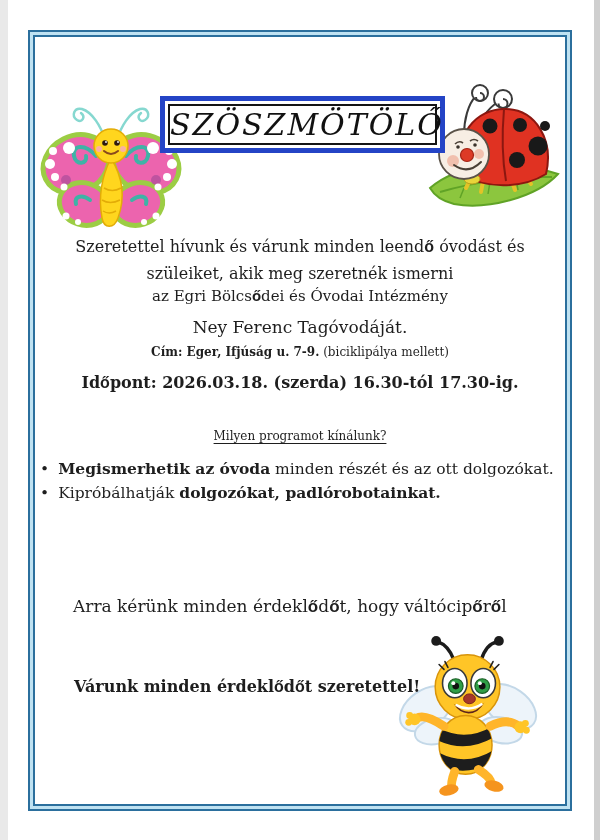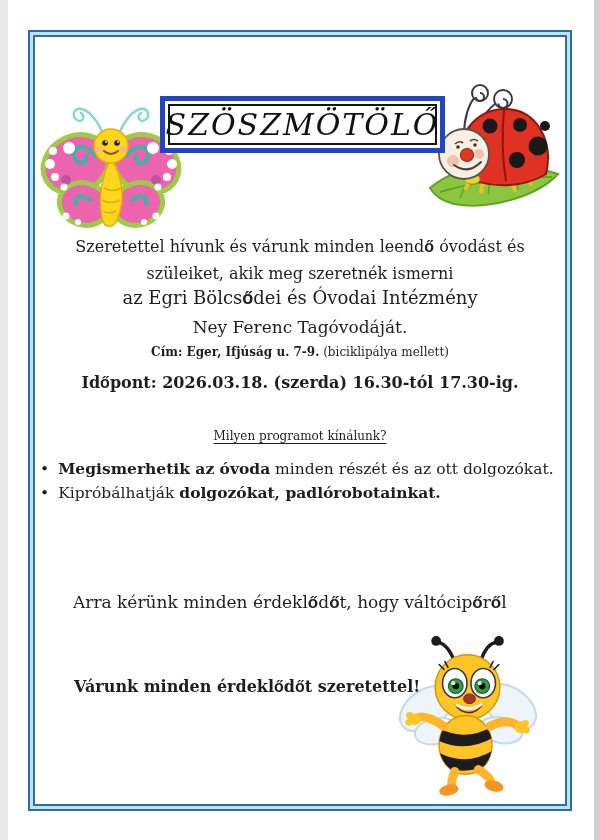--- a/index.html
+++ b/index.html
@@ -11,38 +11,38 @@
   
   .frame{position:absolute;left:28px;top:30px;width:544px;height:781px;
          border:2px solid #2b6f9d;box-sizing:border-box;}
   .frame-mid{width:100%;height:100%;border:3px solid #bfe2f2;box-sizing:border-box;}
   .frame-in{width:100%;height:100%;border:2px solid #2b6f9d;box-sizing:border-box;}
 
   
   .title-box{position:absolute;left:160px;top:96px;width:285px;height:57px;background:#fff;
              border:5px solid #2444c6;box-sizing:border-box;padding:3px;z-index:3;}
   .title-in{border:2px solid #141414;height:100%;box-sizing:border-box;
-            display:flex;align-items:center;justify-content:center;}
+            display:flex;align-items:center;}
   .title-text{font-style:italic;font-size:30px;letter-spacing:2px;white-space:nowrap;color:#111;}
 
   .illus{position:absolute;z-index:1;}
   .txt{position:absolute;z-index:2;}
 
   .center-line{left:40px;right:40px;text-align:center;}
   .intro{top:233px;font-size:16px;line-height:27px;}
-  .inst{top:287px;font-size:18px;}
+  .inst{top:287px;font-size:15px;}
   .ney{top:317px;font-size:17px;}
   .cim{top:345px;font-size:12px;}
   .ido{top:373px;font-size:16px;}
   .heading{top:429px;font-size:12px;}
   .heading .u{text-decoration:underline;text-underline-offset:3px;}
   .bullets{top:457px;left:40px;right:40px;font-size:15.5px;}
   .bullet-line{text-align:left;line-height:23px;}
   .dot{margin-right:9px;}
-  .note{top:593px;left:73px;width:460px;font-size:17px;line-height:19px;text-align:left;}
+  .note{top:593px;left:73px;width:460px;font-size:17px;line-height:26px;text-align:left;}
   .farewell{top:677px;left:74px;width:420px;font-size:16px;text-align:left;}
   .farewell span{font-weight:bold;}
 
   .seg-b{font-weight:bold;}
   .seg-fb{font-weight:bold;font-family:"Liberation Sans","DejaVu Sans",sans-serif;}
 </style>
 </head>
 <body>
 
 <div class="page">

